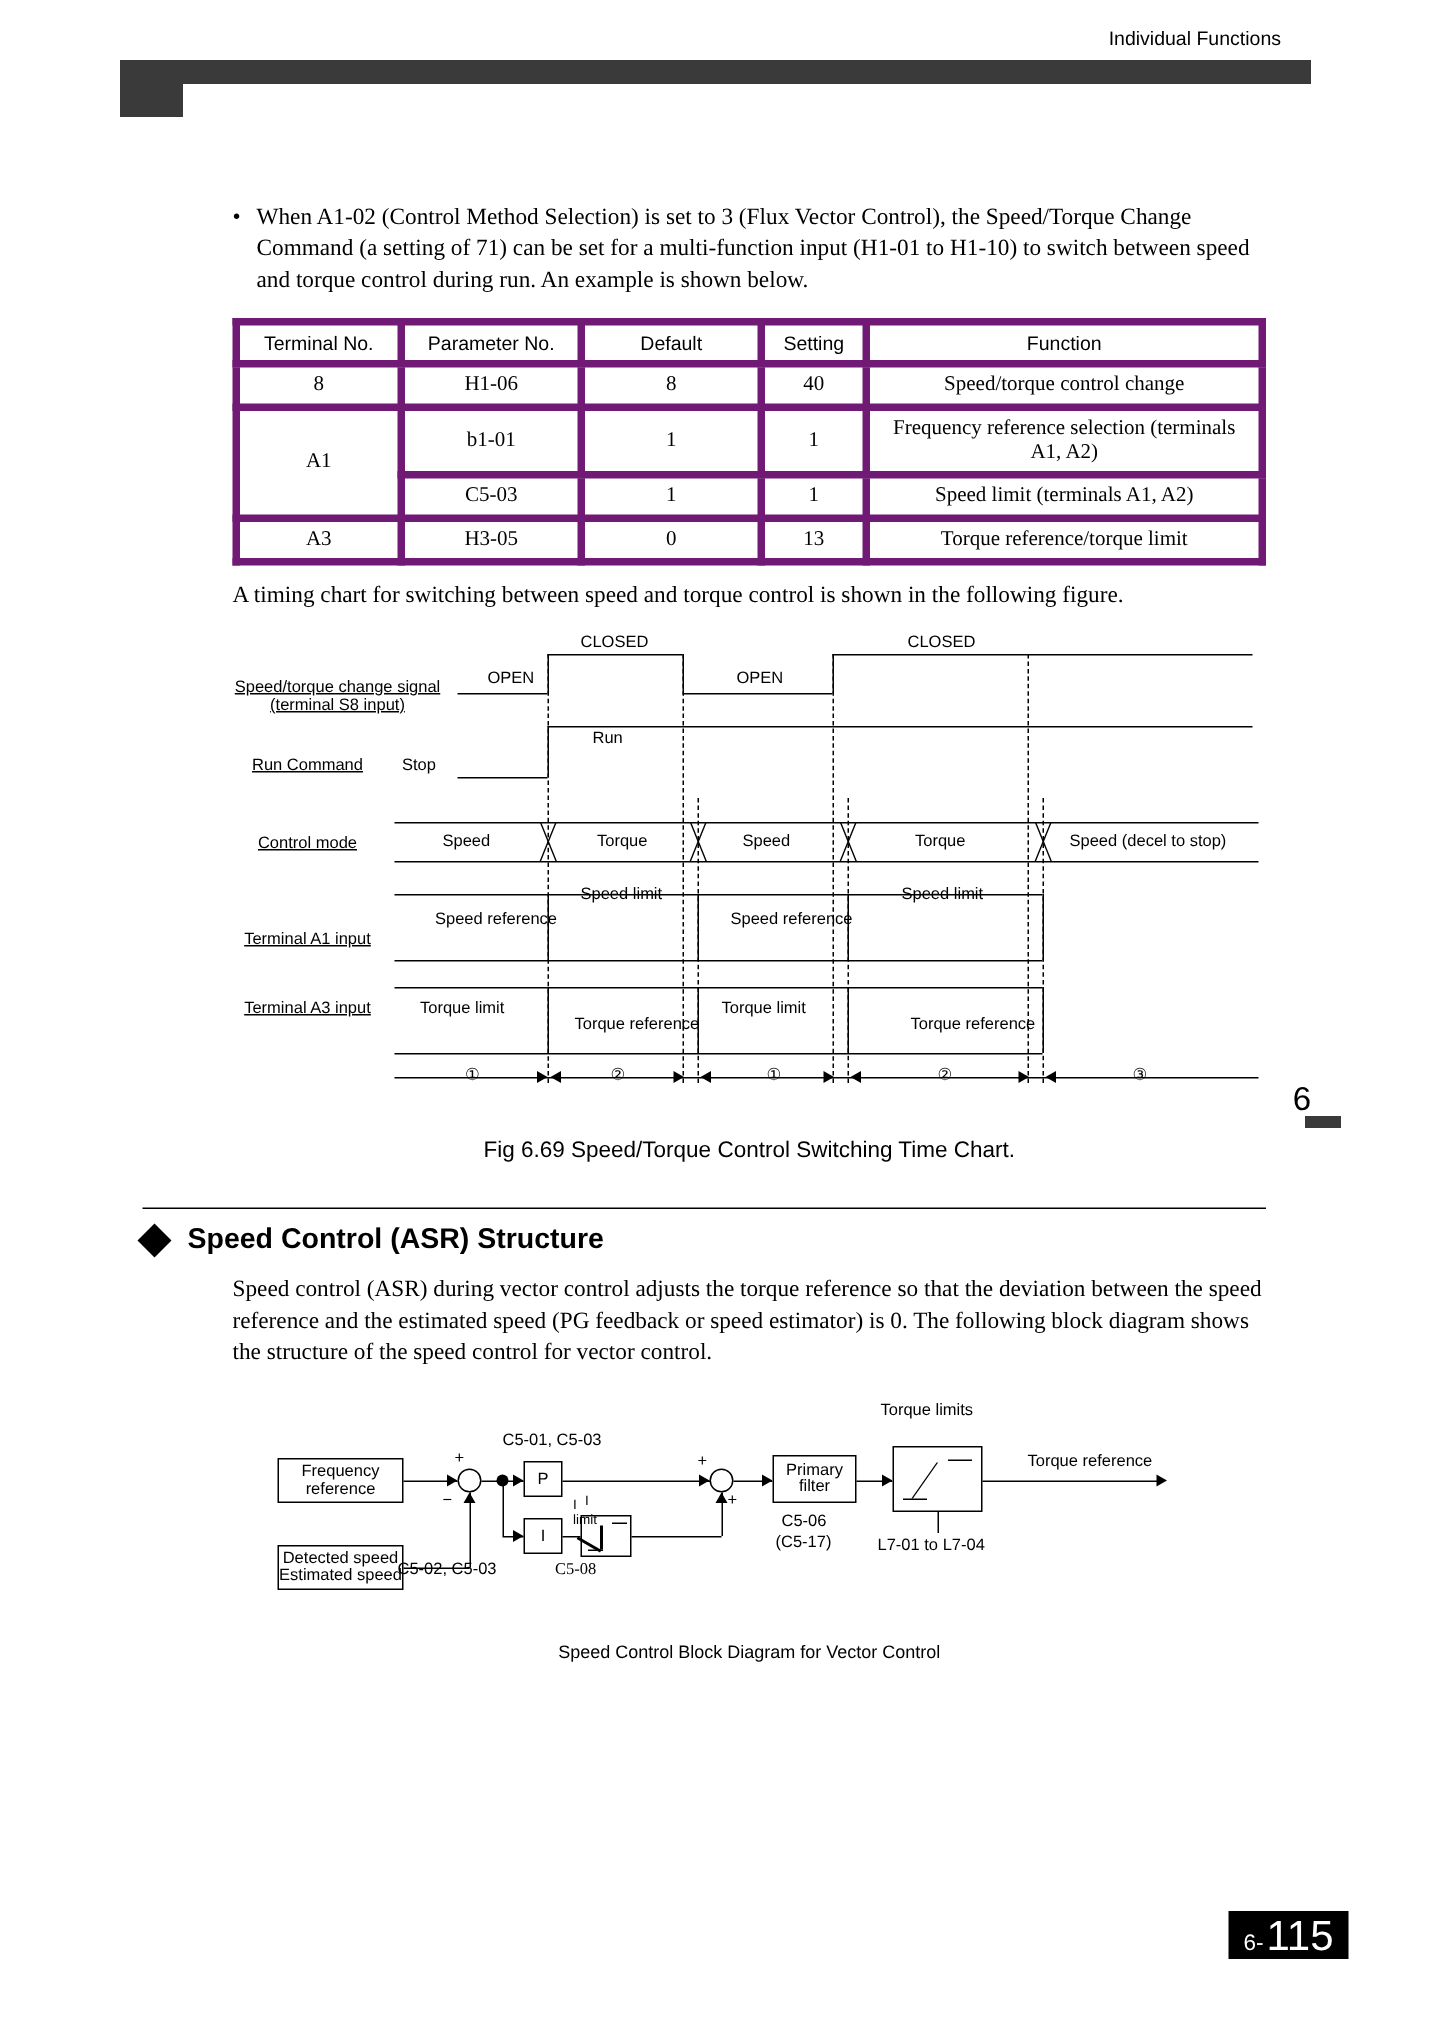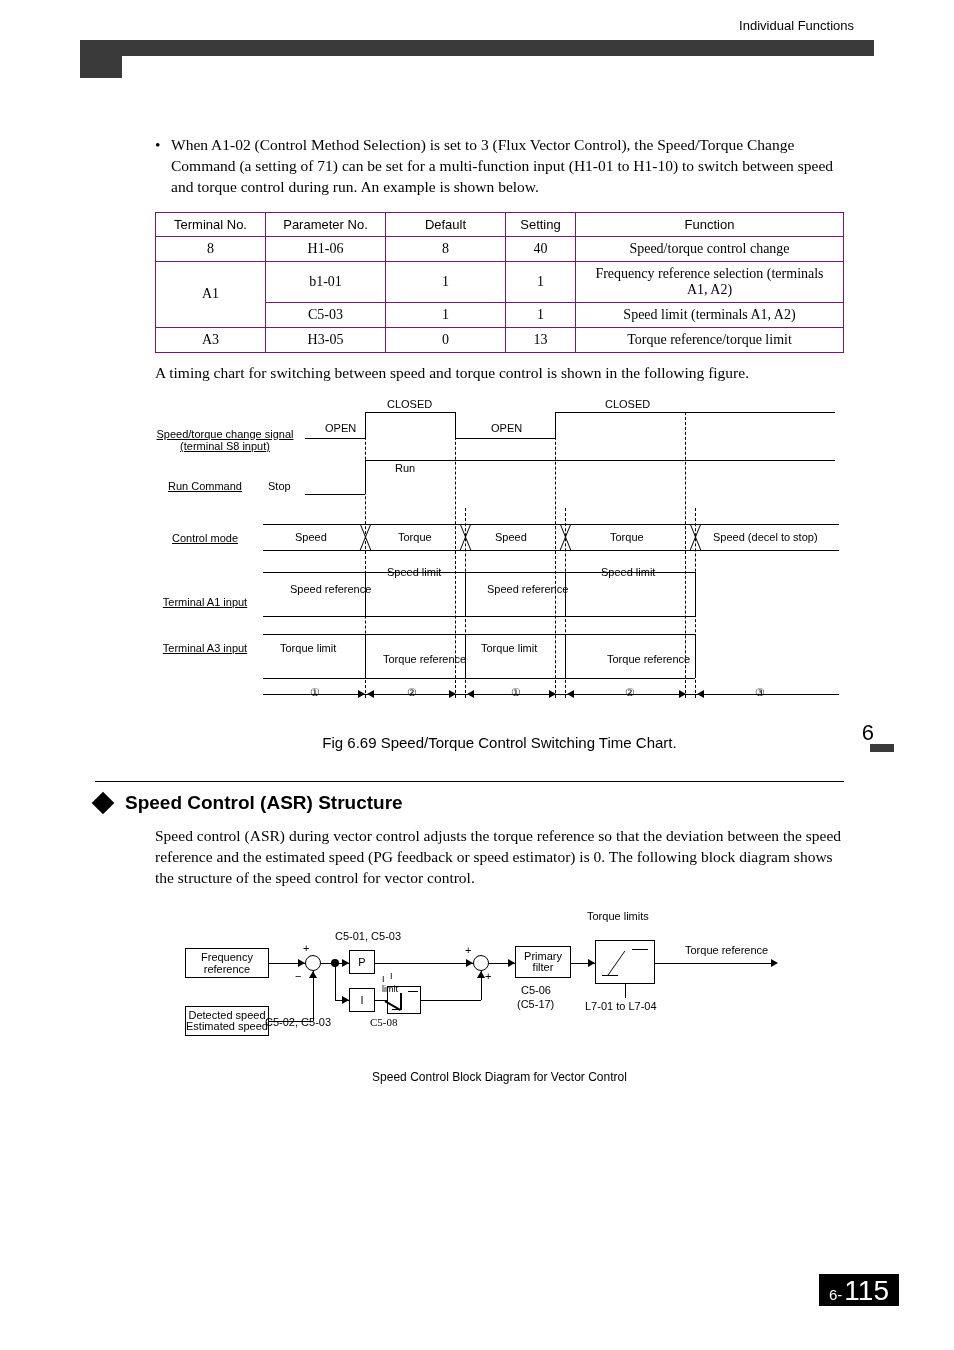--- a/index.html
+++ b/index.html
@@ -40,21 +40,21 @@
   .bullet-row { display:flex; }
   .bullet-dot { width: 16px; flex: 0 0 16px; }
   table.data {
     border-collapse: collapse;
     width: 100%;
     margin-top: 6px;
     margin-bottom: 10px;
     font-size: 14px;
   }
   table.data th, table.data td {
-    border: 1px solid #701a75;
+    border: 5px solid #701a75;
     padding: 4px 8px;
     text-align: center;
     vertical-align: middle;
   }
   table.data th {
     font-weight: normal;
     font-family: Arial, Helvetica, sans-serif;
     font-size: 13px;
   }
   table.data td.func { text-align: center; }

